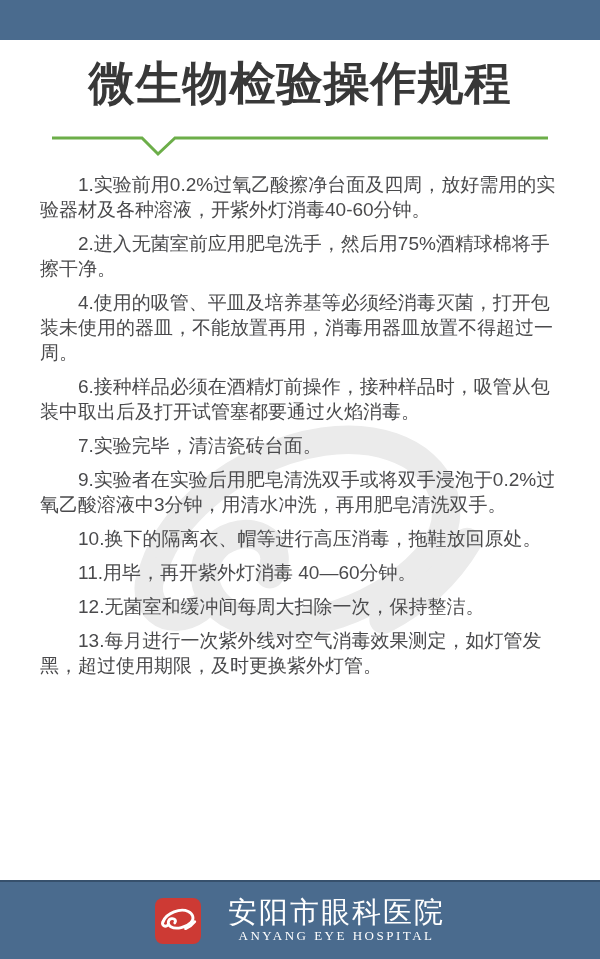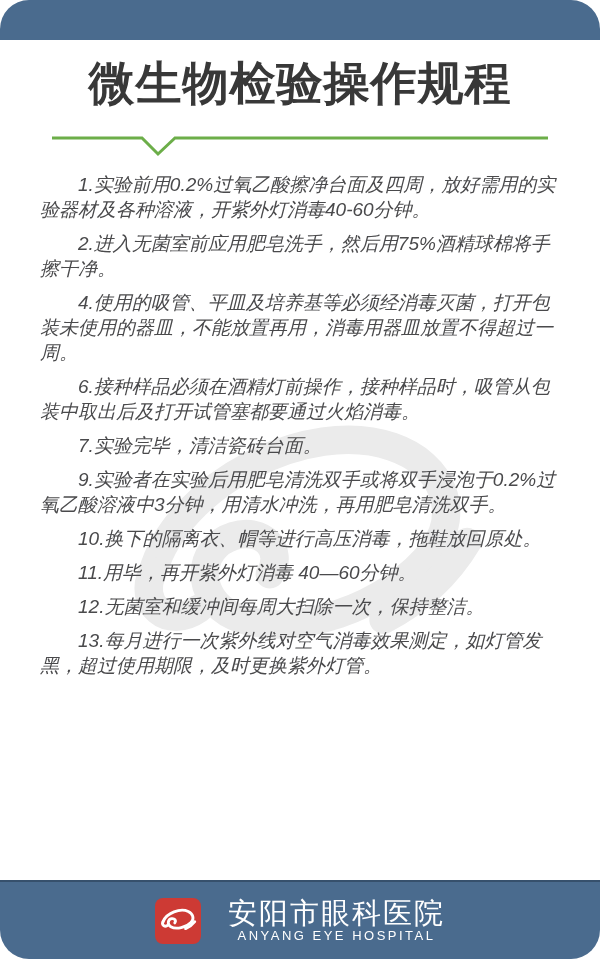--- a/index.html
+++ b/index.html
@@ -16,21 +16,20 @@
   body {
     width: 600px; height: 959px;
     font-family: "Liberation Sans", "DejaVu Sans", sans-serif;
     background: #ffffff;
   }
   .poster {
     position: relative;
     width: 600px; height: 959px;
     background: #ffffff;
     overflow: hidden;
-    border-radius: 29px;
   }
   .top-band {
     height: 40px;
     background: var(--band-blue);
   }
   .header { position: relative; z-index: 2; }
   .page-title {
     margin: 16px 40px 0;
     text-align: center;
     font-size: 46px;
@@ -55,40 +54,40 @@
     width: 610px; height: 380px;
     color: var(--watermark-gray);
     z-index: 0;
     transform: rotate(-6deg);
     pointer-events: none;
   }
   .procedure-list {
     position: relative;
     z-index: 1;
     margin: 15px 40px 0;
-    font-style: italic;
   }
   .procedure-list p {
     margin: 0 0 9px;
     font-size: 19px;
     line-height: 25px;
     color: var(--body-text);
     text-indent: 2em;
   }
   .footer {
     position: absolute;
     left: 0; right: 0; bottom: 0;
     height: 79px;
     background: var(--band-blue);
     border-top: 2px solid rgba(30, 48, 66, 0.45);
     display: flex;
     align-items: center;
     justify-content: center;
     gap: 27px;
     z-index: 3;
+    font-family: Liberation Serif, serif;
   }
   .hospital-logo {
     width: 46px; height: 46px;
     background: var(--logo-red);
     border-radius: 8px;
     display: flex;
     align-items: center;
     justify-content: center;
     flex: 0 0 auto;
   }

